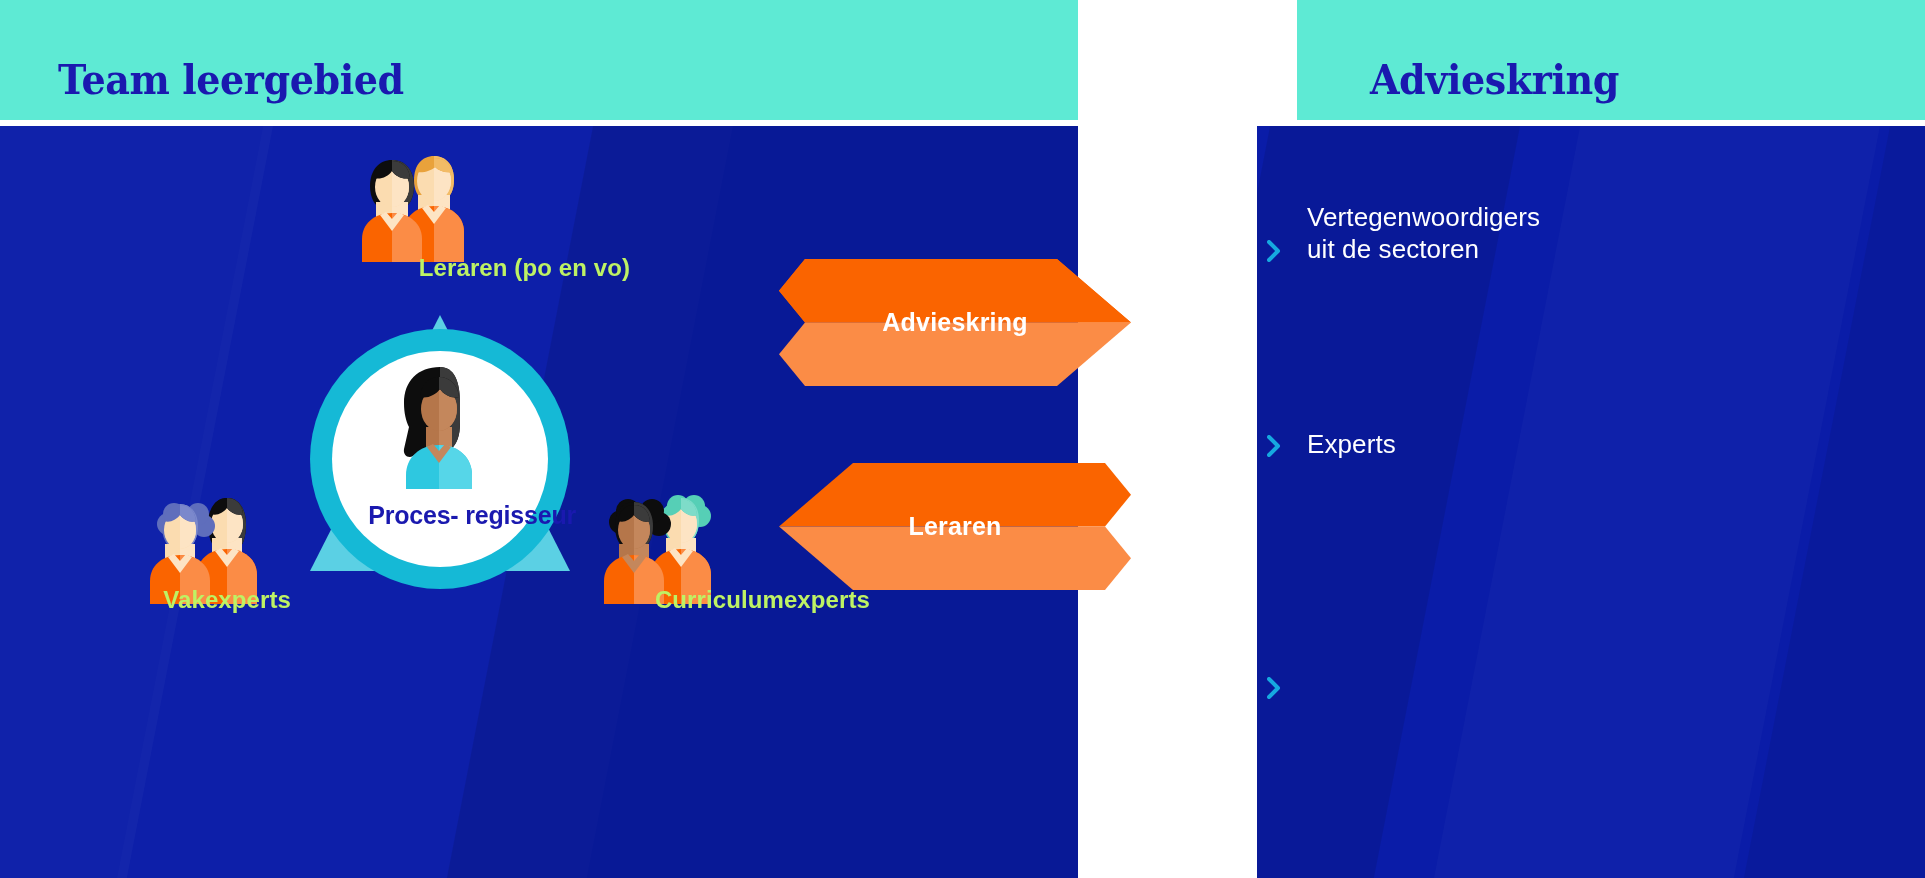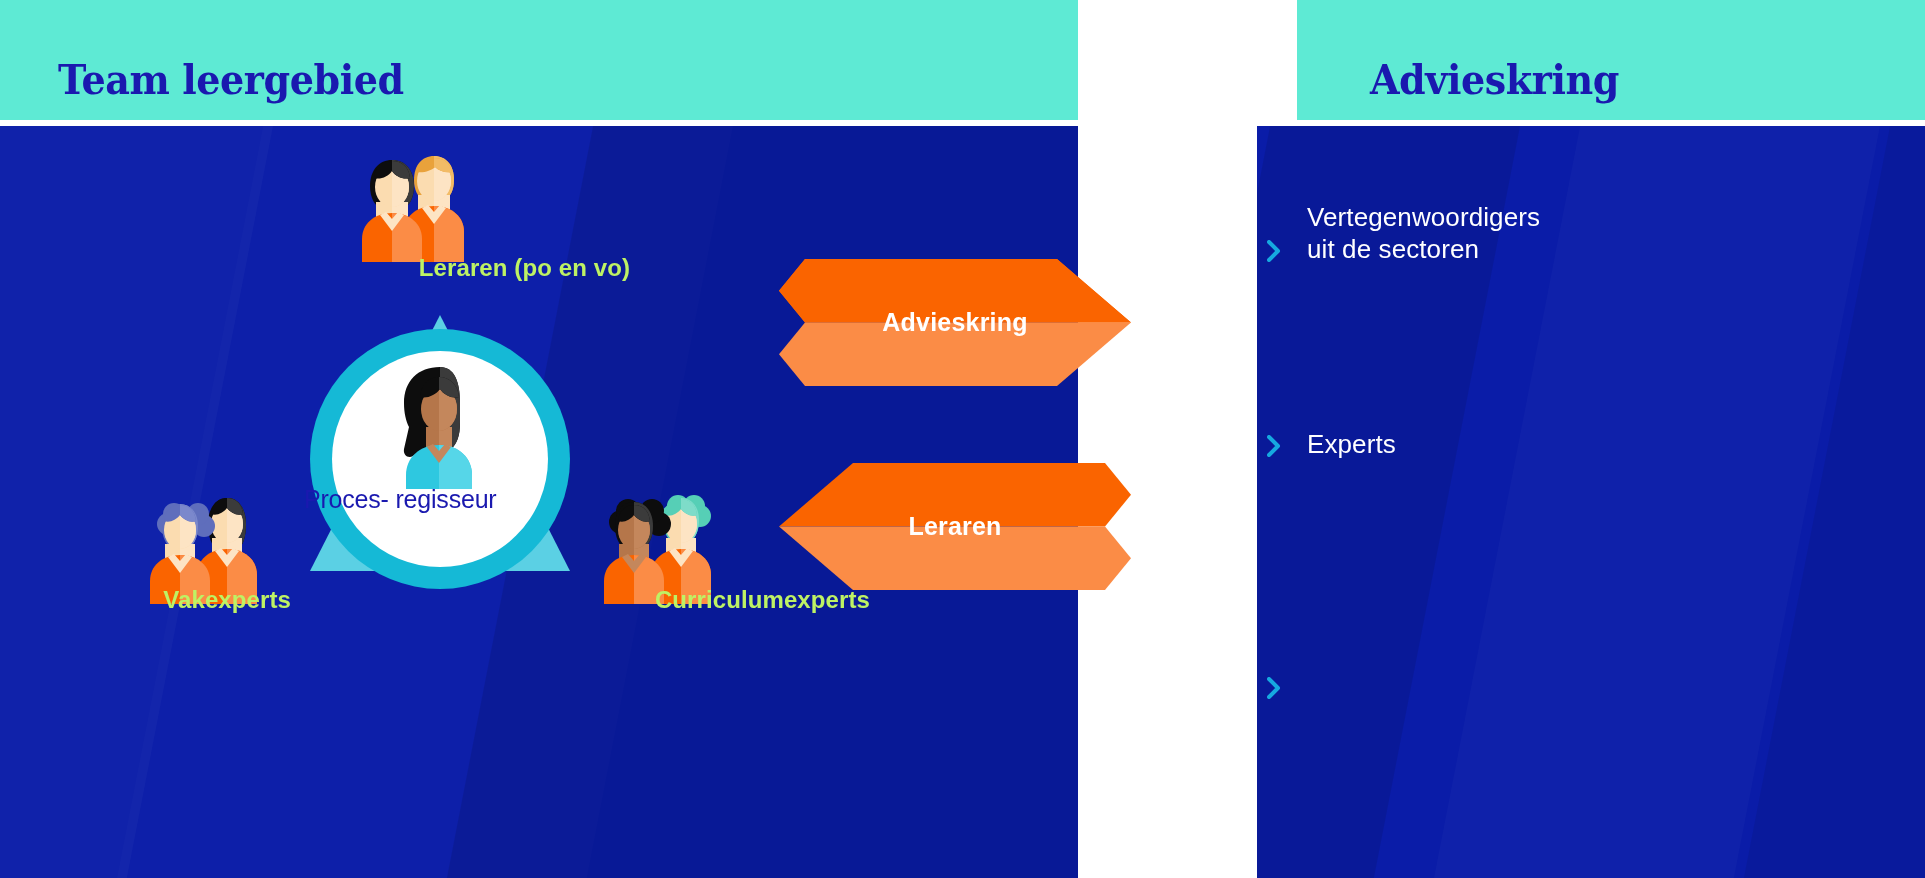--- a/index.html
+++ b/index.html
@@ -109,25 +109,25 @@
     position: absolute;
     left: 304px;
     top: 187px;
     width: 272px;
     height: 288px;
   }
   .center-badge svg { display: block; }
   .center-text {
     position: absolute;
     left: 0;
-    top: 172px;
+    top: 188px;
     width: 272px;
-    text-align: left;
+    text-align: right;
     color: #1a19af;
-    font-weight: 400;
+    font-weight: 700;
     font-size: 25px;
     line-height: 1.17;
     letter-spacing: -0.2px;
   }
 
   
   .arrow-wrap {
     position: absolute;
     z-index: 6;
   }

